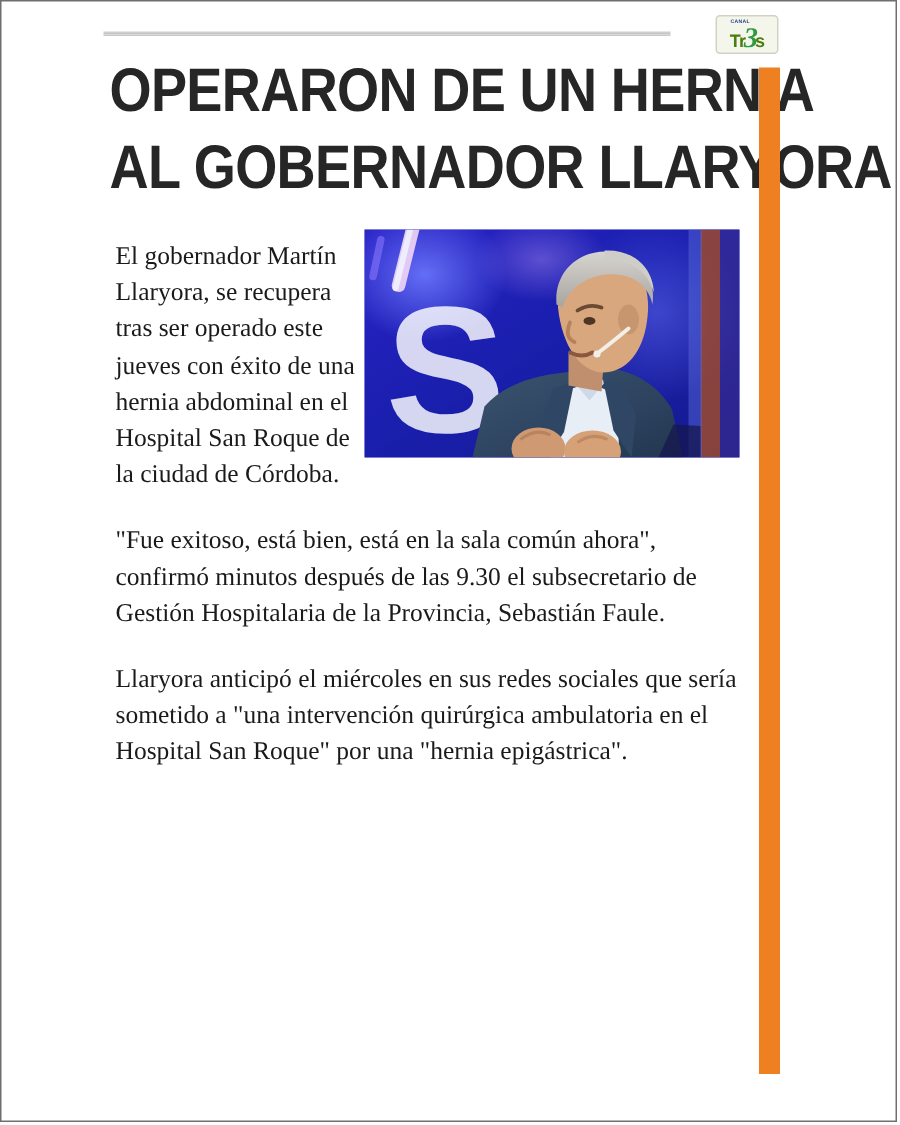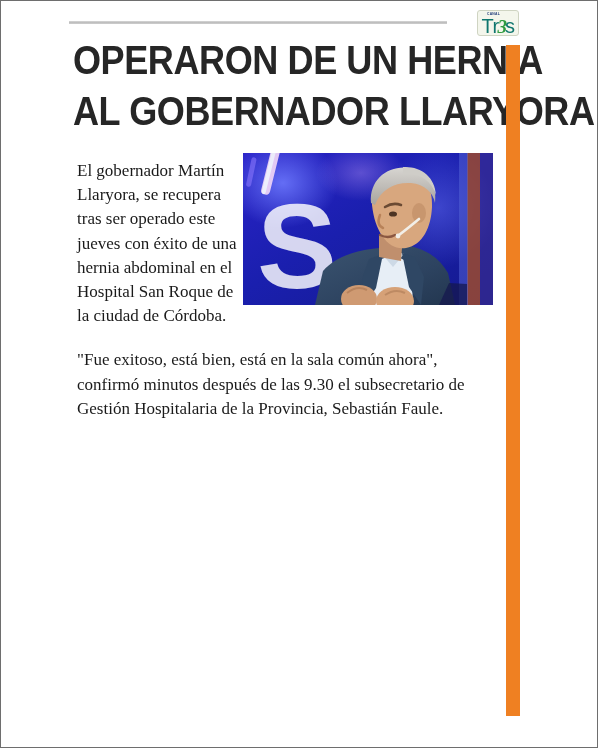--- a/index.html
+++ b/index.html
@@ -66,23 +66,23 @@
   }
   .brand-logo .brand-word {
     display: flex;
     align-items: baseline;
     line-height: 1;
     margin-top: -1px;
   }
   .brand-logo .brand-tr,
   .brand-logo .brand-s {
     font-family: "Liberation Sans", sans-serif;
-    font-weight: normal;
-    font-size: 20px;
-    color: #0f766e;
+    font-weight: bold;
+    font-size: 12px;
+    color: #4d7c0f;
     letter-spacing: -0.5px;
   }
   .brand-logo .brand-three {
     font-family: "Liberation Serif", serif;
     font-weight: bold;
     font-style: italic;
     font-size: 19px;
     color: #2f9b3f;
     letter-spacing: -1px;
     margin: 0 -1px;
@@ -264,15 +264,16 @@
             <path d="M104 140 q10 -8 20 -3" stroke="#b8835d" stroke-width="2" fill="none"></path>
             <path d="M142 142 q10 -7 20 -2" stroke="#bd8a63" stroke-width="2" fill="none"></path>
 
             <path d="M196 152 L206 130 L224 131 L224 152 Z" fill="#16184f" opacity="0.75"></path>
           </g>
         </svg>
       </div>
     </div>
 
     <p>"Fue exitoso, está bien, está en la sala común ahora", confirmó minutos después de las 9.30 el subsecretario de Gestión Hospitalaria de la Provincia, Sebastián Faule.</p>
+    <p>Llaryora anticipó el miércoles en sus redes sociales que sería sometido a "una intervención quirúrgica ambulatoria en el Hospital San Roque" por una "hernia epigástrica".</p>
   </div>
 
 </div>
 
 </body></html>

